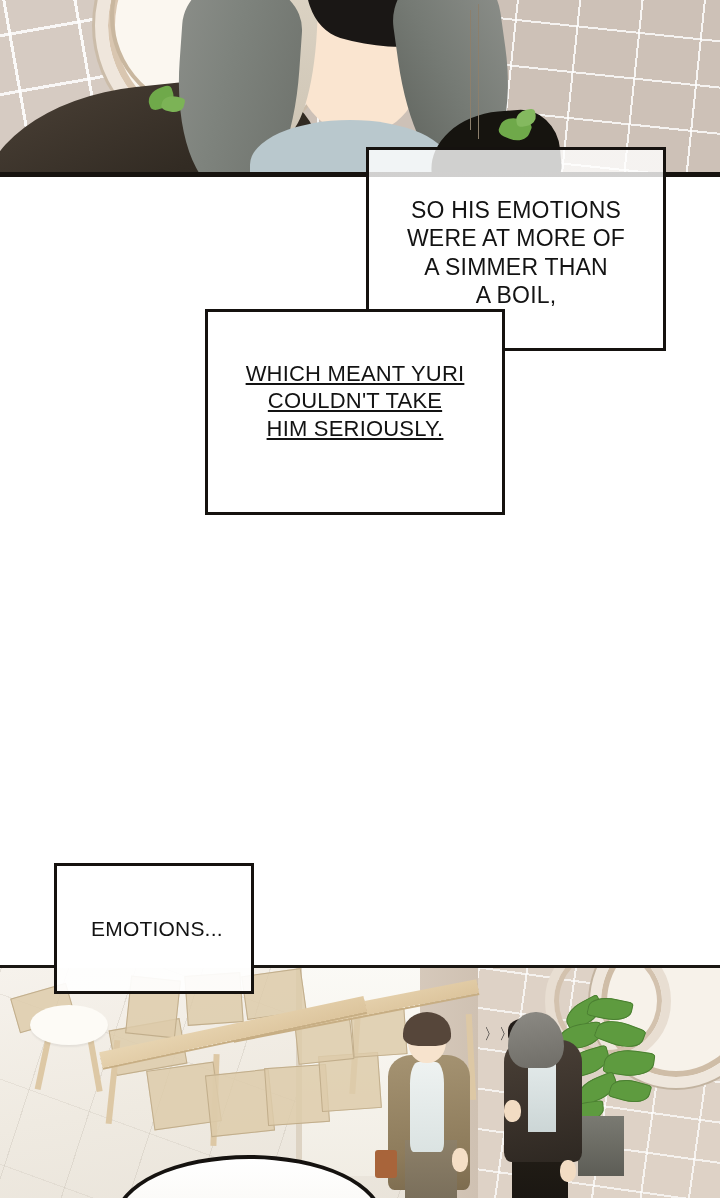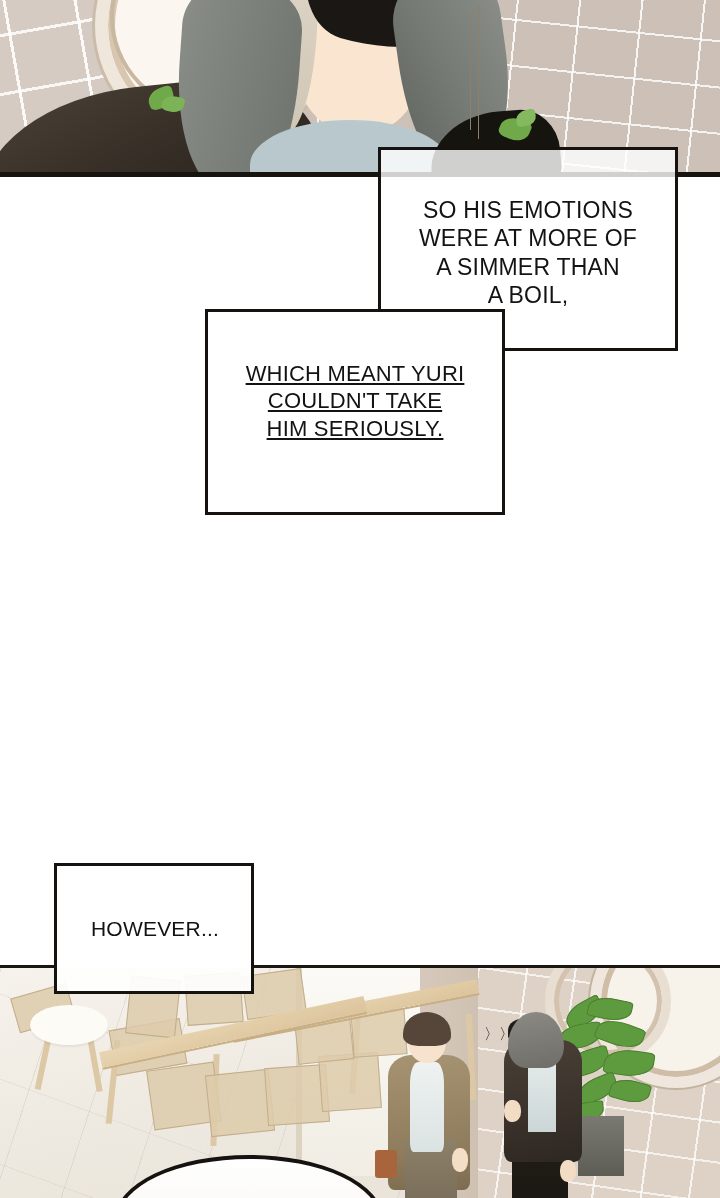--- a/index.html
+++ b/index.html
@@ -156,21 +156,21 @@
     justify-content: center;
     text-align: center;
     color: #131313;
     letter-spacing: 0.2px;
     line-height: 1.23;
     z-index: 20;
   }
   .textbox .tb-text { white-space: pre-line; display: block; padding: 0 6px; }
 
   #box-simmer {
-    left: 378px; top: 147px;
+    left: 366px; top: 147px;
     width: 300px; height: 204px;
     font-size: 23px;
     align-items: flex-start;
     padding-top: 46px;
     z-index: 21;
     background: linear-gradient(180deg, rgba(255,255,255,0.80) 0 28px, #ffffff 28px);
   }
   #box-yuri {
     left: 205px; top: 309px;
     width: 300px; height: 206px;
@@ -404,21 +404,21 @@
 A BOIL,</span>
   </div>
 
   <div class="textbox" id="box-yuri">
     <span class="tb-text">WHICH MEANT YURI
 COULDN'T TAKE
 HIM SERIOUSLY.</span>
   </div>
 
   <div class="textbox" id="box-however">
-    <span class="tb-text">HOWEVER...</span>
+    <span class="tb-text">EMOTIONS...</span>
   </div>
 
   <div class="panel-bottom">
     <div class="floor"></div>
     <div class="floor-lines"></div>
     <div class="bwall"></div>
     <div class="bwall-mid"></div>
     <div class="window-pane"></div>
     <div class="window-frame"></div>
     <div class="bround"></div>

